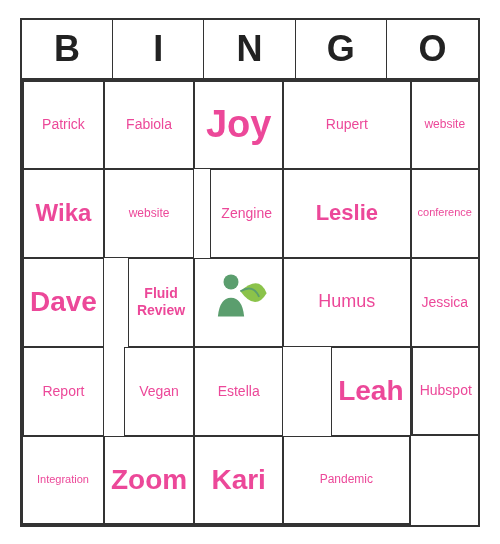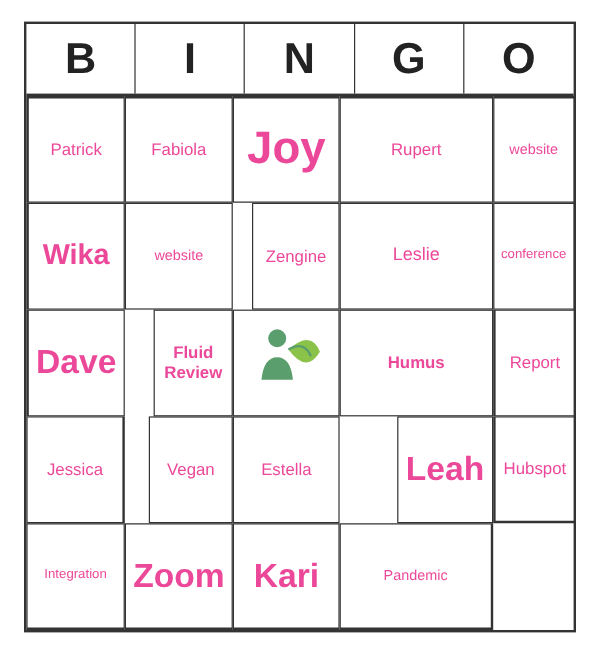--- a/index.html
+++ b/index.html
@@ -76,39 +76,39 @@
   </div>
   <div class="bingo-grid" id="grid">
   <div class="bingo-cell" style="font-size: 14px; font-weight: normal; border-width: 2px 1px 1px 2px; border-style: solid; border-color: rgb(51, 51, 51);">Patrick</div>
       <div class="bingo-cell" style="font-size: 14px; font-weight: normal; border-width: 2px 1px 1px; border-style: solid; border-color: rgb(51, 51, 51);">Fabiola</div>
       <div class="bingo-cell" style="font-size: 38px; font-weight: bold; border-width: 2px 1px 1px; border-style: solid; border-color: rgb(51, 51, 51);">Joy</div>
       <div class="bingo-cell" style="font-size: 14px; font-weight: normal; border-width: 2px 1px 1px; border-style: solid; border-color: rgb(51, 51, 51);">Rupert</div>
       <div class="bingo-cell" style="font-size: 12px; font-weight: normal; border-width: 2px 2px 1px 1px; border-style: solid; border-color: rgb(51, 51, 51);">website</div>
       <div class="bingo-cell" style="font-size: 24px; font-weight: bold; border-width: 1px 1px 1px 2px; border-style: solid; border-color: rgb(51, 51, 51);">Wika</div>
       <div class="bingo-cell" style="font-size: 12px; font-weight: normal; border-width: 1px; border-style: solid; border-color: rgb(51, 51, 51);">website</div>
       <div class="bingo-cell" style="font-size: 14px; font-weight: normal; border-width: 1px; border-style: solid; border-color: rgb(51, 51, 51); margin-left: 16px;">Zengine</div>
-      <div class="bingo-cell" style="font-size: 15px; font-weight: normal; border-width: 1px; border-style: solid; border-color: rgb(51, 51, 51);">Leslie</div>
+      <div class="bingo-cell" style="font-size: 22px; font-weight: bold; border-width: 1px; border-style: solid; border-color: rgb(51, 51, 51);">Leslie</div>
       <div class="bingo-cell" style="font-size: 11px; font-weight: normal; border-width: 1px 2px 1px 1px; border-style: solid; border-color: rgb(51, 51, 51);">conference</div>
       <div class="bingo-cell" style="font-size: 28px; font-weight: bold; border-width: 1px 1px 1px 2px; border-style: solid; border-color: rgb(51, 51, 51);">Dave</div>
       <div class="bingo-cell" style="font-size: 14px; font-weight: bold; border-width: 1px; border-style: solid; border-color: rgb(51, 51, 51); margin-left: 24px;">Fluid
 Review</div>
       <div class="bingo-cell" style="font-size: 14px; font-weight: normal; border-width: 1px; border-style: solid; border-color: rgb(51, 51, 51);">
       <svg viewBox="0 0 80 80" width="75" height="75">
 
         <circle cx="32" cy="18" r="8" fill="#5b9e6e"></circle>
 
         <path d="M18 55 Q20 35 32 35 Q44 35 46 55" fill="#5b9e6e"></path>
 
         <path d="M42 28 Q62 10 70 30 Q58 50 42 28 Z" fill="#8bc34a"></path>
         <path d="M42 28 Q56 20 62 34" stroke="#5b9e6e" stroke-width="2" fill="none"></path>
       </svg>
     </div>
-      <div class="bingo-cell" style="font-size: 14px; font-weight: bold; border-width: 1px; border-style: solid; border-color: rgb(51, 51, 51);">Humus</div>
+      <div class="bingo-cell" style="font-size: 18px; font-weight: normal; border-width: 1px; border-style: solid; border-color: rgb(51, 51, 51);">Humus</div>
+      <div class="bingo-cell" style="font-size: 14px; font-weight: normal; border-width: 1px 2px 1px 1px; border-style: solid; border-color: rgb(51, 51, 51);">Jessica</div>
       <div class="bingo-cell" style="font-size: 14px; font-weight: normal; border-width: 1px 1px 1px 2px; border-style: solid; border-color: rgb(51, 51, 51);">Report</div>
-      <div class="bingo-cell" style="font-size: 14px; font-weight: normal; border-width: 1px 2px 1px 1px; border-style: solid; border-color: rgb(51, 51, 51);">Jessica</div>
       <div class="bingo-cell" style="font-size: 14px; font-weight: normal; border-width: 1px; border-style: solid; border-color: rgb(51, 51, 51); margin-left: 20px;">Vegan</div>
       <div class="bingo-cell" style="font-size: 14px; font-weight: normal; border-width: 1px; border-style: solid; border-color: rgb(51, 51, 51);">Estella</div>
       <div class="bingo-cell" style="font-size: 28px; font-weight: bold; border-width: 1px; border-style: solid; border-color: rgb(51, 51, 51); margin-left: 48px;">Leah</div>
       <div class="bingo-cell" style="font-size: 14px; font-weight: normal; border-width: 1px 1px 2px 2px; border-style: solid; border-color: rgb(51, 51, 51);">Hubspot</div>
       <div class="bingo-cell" style="font-size: 11px; font-weight: normal; border-width: 1px 1px 2px; border-style: solid; border-color: rgb(51, 51, 51);">Integration</div>
       <div class="bingo-cell" style="font-size: 28px; font-weight: bold; border-width: 1px 1px 2px; border-style: solid; border-color: rgb(51, 51, 51);">Zoom</div>
       <div class="bingo-cell" style="font-size: 28px; font-weight: bold; border-width: 1px 1px 2px; border-style: solid; border-color: rgb(51, 51, 51);">Kari</div>
       <div class="bingo-cell" style="font-size: 12px; font-weight: normal; border-width: 1px 2px 2px 1px; border-style: solid; border-color: rgb(51, 51, 51);">Pandemic</div>
     </div>
 </div>

